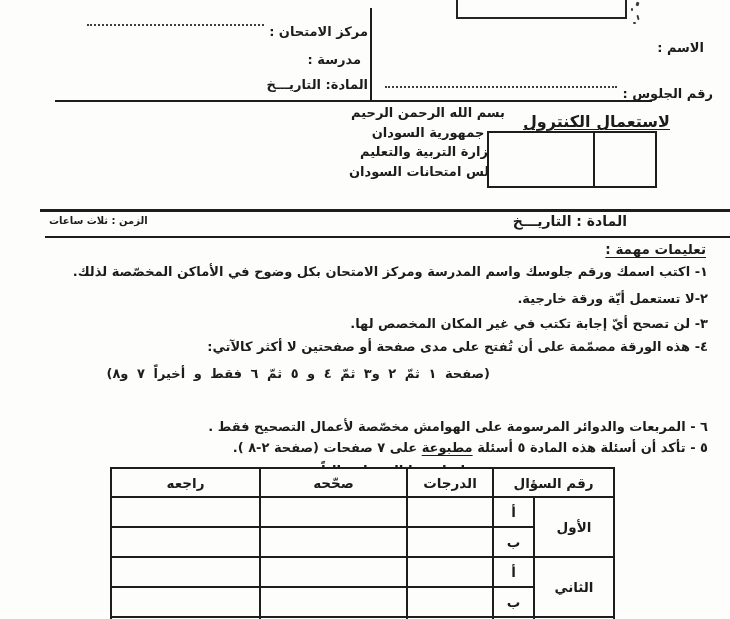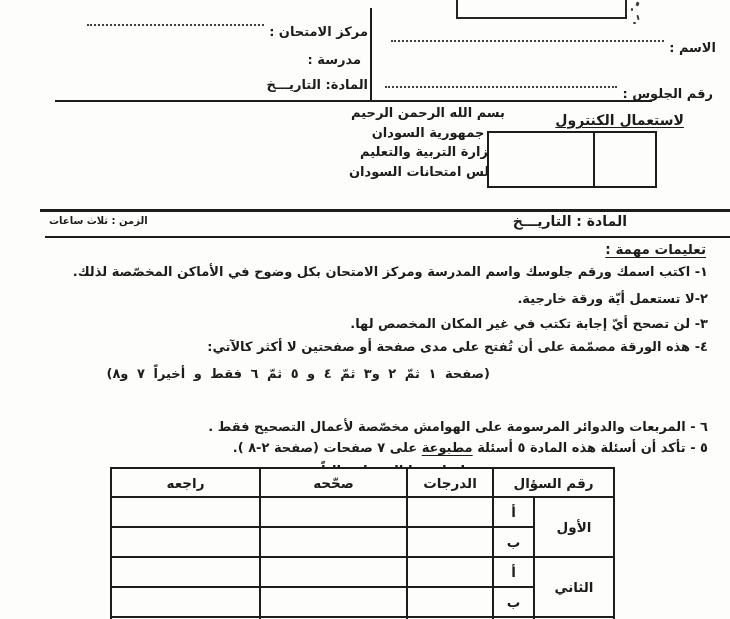--- a/index.html
+++ b/index.html
@@ -21,21 +21,21 @@
   .specks i:nth-child(4){left:3px;top:20px;width:3px;height:2px;}
   
   .dotrow{position:absolute;display:flex;align-items:flex-start;height:18px;}
   .dotrow .lbl{font-size:13px;white-space:nowrap;line-height:16px;}
   .dotrow .dots{flex:1;border-bottom:2.5px dotted #3e3e3e;margin:0 5px 3px 2px;height:0;}
   .plain-field{position:absolute;font-size:13px;text-align:right;white-space:nowrap;}
   
   .letterhead{position:absolute;left:300px;top:103px;width:256px;text-align:center;
     font-size:13px;line-height:19.5px;white-space:nowrap;}
   
-  .ctrl-label{position:absolute;left:584px;top:112px;width:100px;font-size:14px;
+  .ctrl-label{position:absolute;left:570px;top:112px;width:100px;font-size:16px;
     text-align:left;text-decoration:underline;text-underline-offset:2px;white-space:nowrap;}
   .ctrl-box{position:absolute;left:487px;top:131px;width:166px;height:53px;
     border:2px solid #1d1d1d;background:#fdfdfb;}
   .ctrl-box .div{position:absolute;left:104px;top:0;bottom:0;width:2px;background:#1d1d1d;}
   
   .subj{position:absolute;right:103px;top:213px;font-size:14px;white-space:nowrap;}
   .time{position:absolute;left:49px;top:215px;font-size:10px;white-space:nowrap;}
   
   .inst-title{position:absolute;right:24px;top:241px;font-size:13.5px;
     text-decoration:underline;text-underline-offset:3px;white-space:nowrap;}
@@ -58,21 +58,21 @@
 <div class="page">
 
   <div class="top-box"></div>
   <div class="specks">
       <i></i>
       <i></i>
       <i></i>
       <i></i>
     </div>
 
-  <div class="dotrow" style="left:389px;top:40px;width:327px;">
+  <div class="dotrow" style="left:377px;top:40px;width:327px;flex-direction:column;">
     <span class="lbl">الاسم :</span>
     <span class="dots"></span>
   </div>
   <div class="dotrow" style="left:383px;top:70px;width:330px;margin-top:16px;">
     <span class="lbl">رقم الجلوس :</span>
     <span class="dots"></span>
   </div>
 
   <div class="dotrow" style="left:85px;top:24px;width:283px;">
     <span class="lbl">مركز الامتحان :</span>

